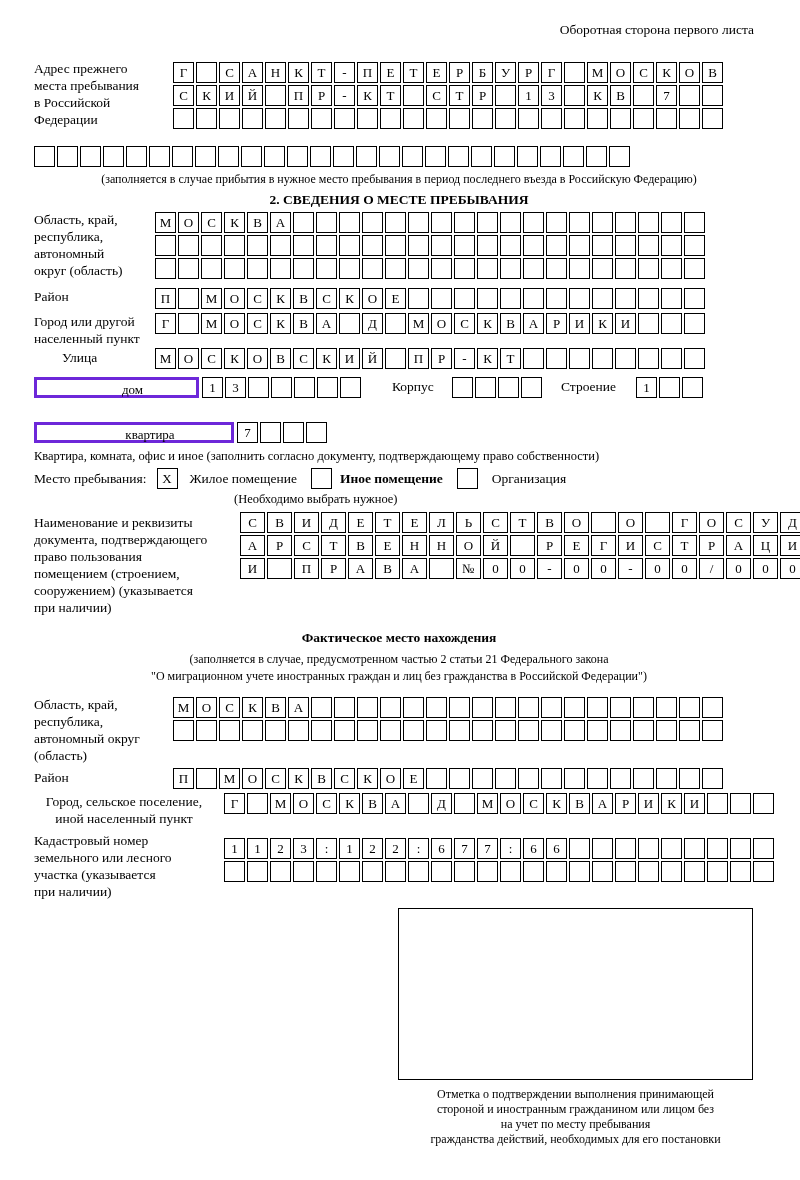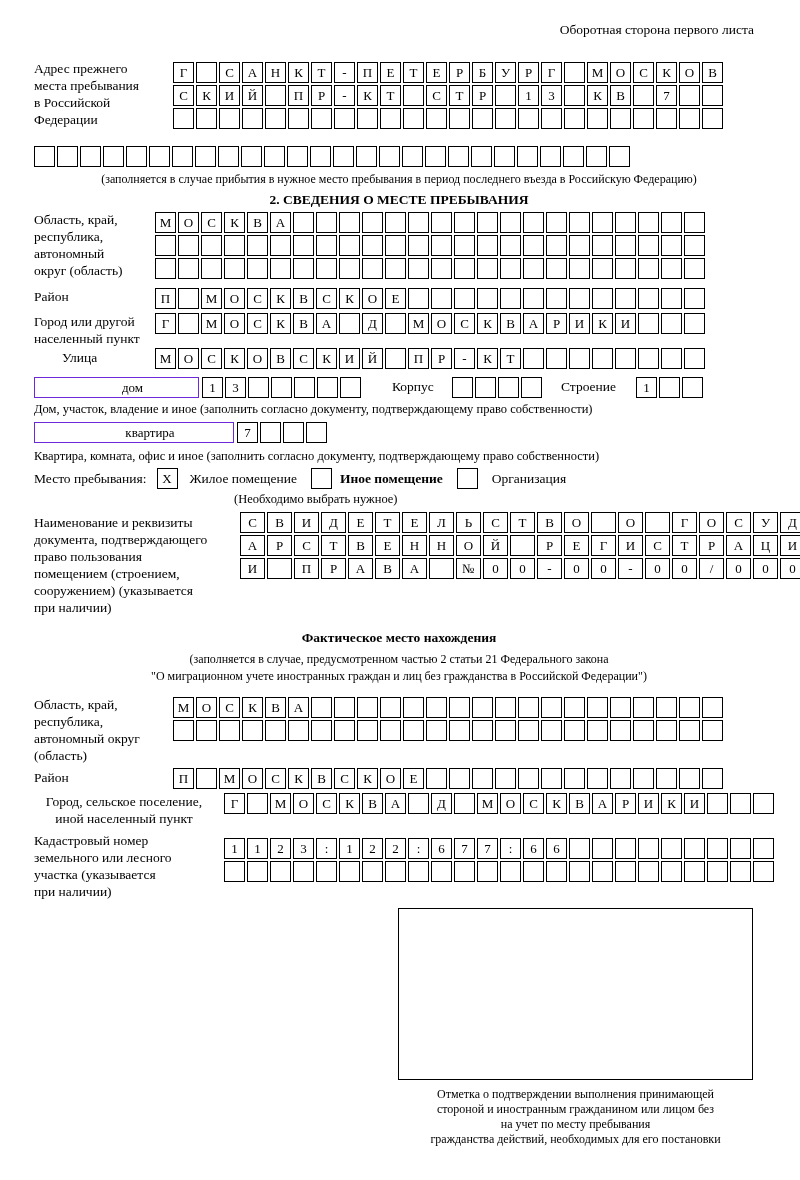--- a/index.html
+++ b/index.html
@@ -46,21 +46,21 @@
     box-sizing: border-box;
     font-size: 13px;
     line-height: 19px;
     text-align: center;
     font-family: "Liberation Serif", serif;
     background: #fff;
   }
   .cell.wide { width: 25px; }
   .row-gap { margin-bottom: 2px; }
   .boxline {
-    border: 1px solid #6d28d9;
+    border: 3px solid #6d28d9;
     box-sizing: border-box;
     height: 21px;
     font-size: 13px;
     line-height: 19px;
     text-align: center;
     padding-left: 32px;
   }
   .sect-title {
     font-weight: bold;
     font-size: 13.5px;
@@ -418,21 +418,20 @@
     </div>
   <div class="abs lbl" style="left:561px; top:378px;">Строение</div>
   <div class="abs" id="s2-stroenie" style="left:636px; top:377px;">
       <div class="cells row-gap">
         <div class="cell">1</div>
         <div class="cell"></div>
         <div class="cell"></div>
       </div>
     </div>
 
-  <div class="abs lbl-s" style="left:34px; top:401px;">Дом, участок, владение и иное (заполнить согласно документу, подтверждающему право собственности)</div>
 
   <div class="abs boxline" style="left:34px; top:422px; width:200px;">квартира</div>
   <div class="abs" id="s2-flat" style="left:237px; top:422px;">
       <div class="cells row-gap">
         <div class="cell">7</div>
         <div class="cell"></div>
         <div class="cell"></div>
         <div class="cell"></div>
       </div>
     </div>

